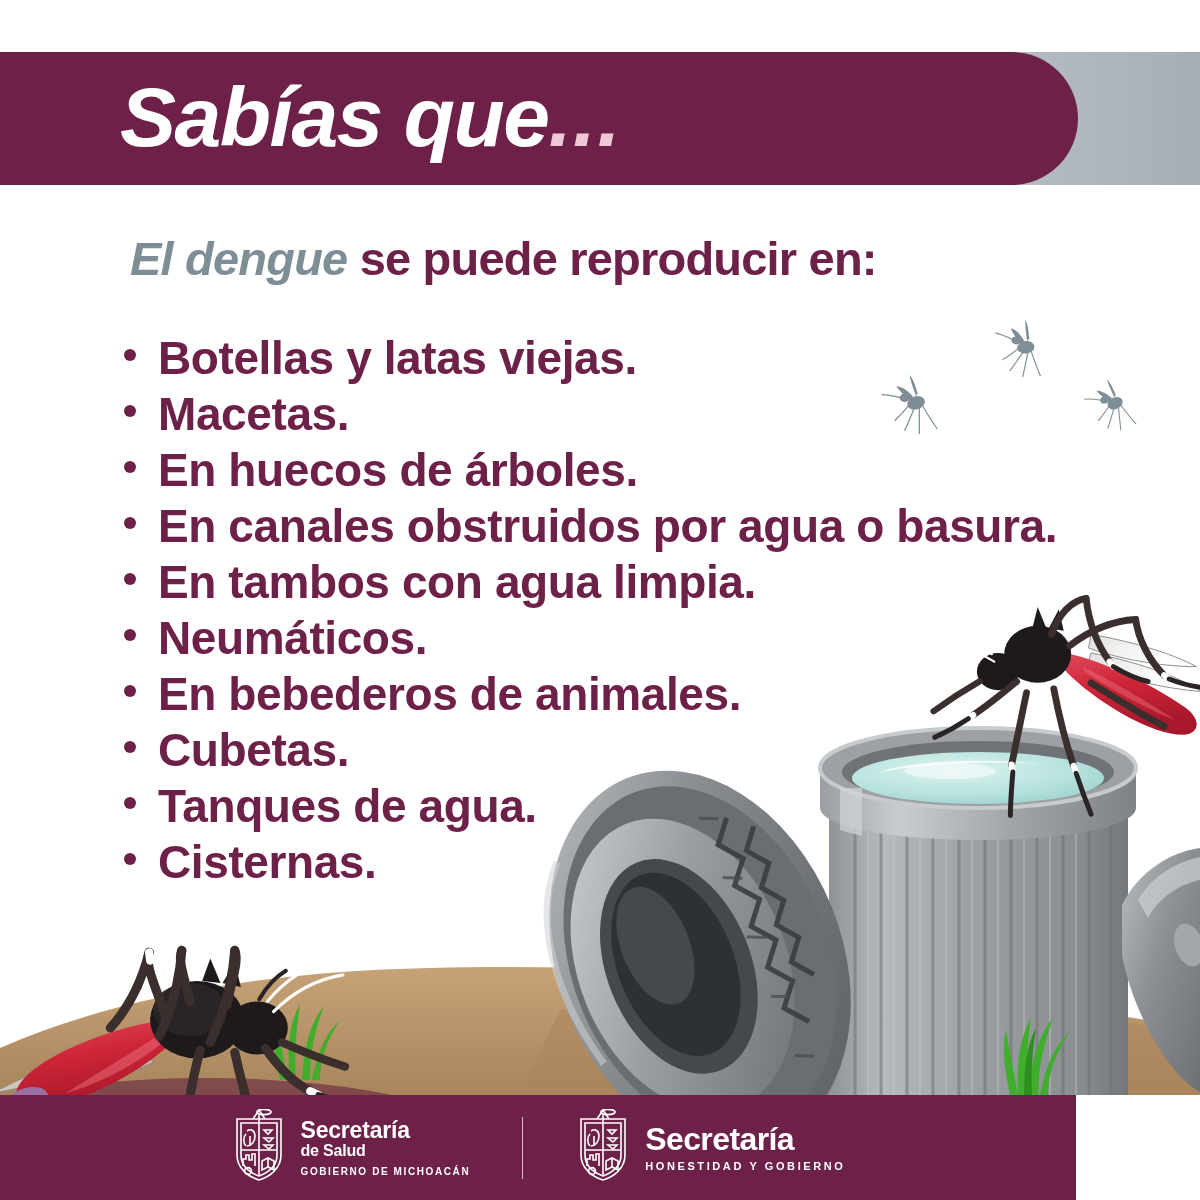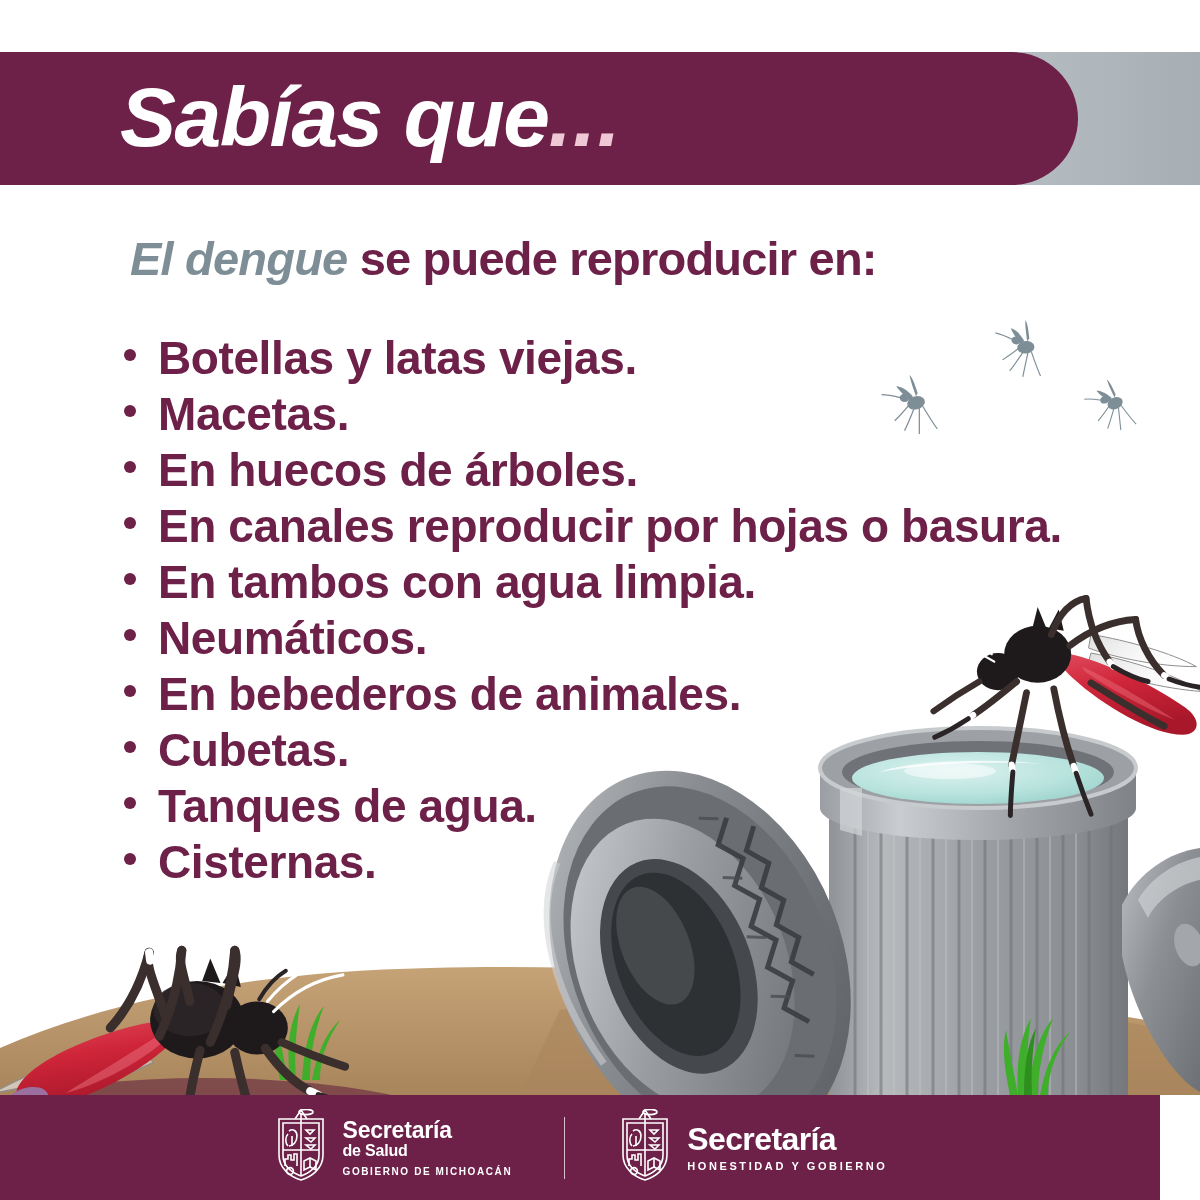--- a/index.html
+++ b/index.html
@@ -97,21 +97,21 @@
   .scene {
     position:absolute; left:0; top:0;
     width:1200px; height:1200px;
     pointer-events:none;
   }
   .scene svg { display:block; }
 
   
   .footer {
     position:absolute; left:0; bottom:0;
-    width:1160px; height:105px;
+    width:1076px; height:105px;
     background:#6d2048;
     display:flex;
     align-items:center;
     justify-content:center;
     gap:0px;
   }
   .logo-block { display:flex; align-items:center; }
   .logo-shield { flex:0 0 auto; margin-right:14px; }
   .logo-text { color:#ffffff; line-height:1.08; }
   .logo-main {
@@ -445,21 +445,21 @@
     <li class="bullet-item">
       <span class="bullet-dot"></span>
       <span class="bullet-label">Macetas.</span>
     </li>
     <li class="bullet-item">
       <span class="bullet-dot"></span>
       <span class="bullet-label">En huecos de árboles.</span>
     </li>
     <li class="bullet-item">
       <span class="bullet-dot"></span>
-      <span class="bullet-label">En canales reproducir por hojas o basura.</span>
+      <span class="bullet-label">En canales obstruidos por agua o basura.</span>
     </li>
     <li class="bullet-item">
       <span class="bullet-dot"></span>
       <span class="bullet-label">En tambos con agua limpia.</span>
     </li>
     <li class="bullet-item">
       <span class="bullet-dot"></span>
       <span class="bullet-label">Neumáticos.</span>
     </li>
     <li class="bullet-item">

